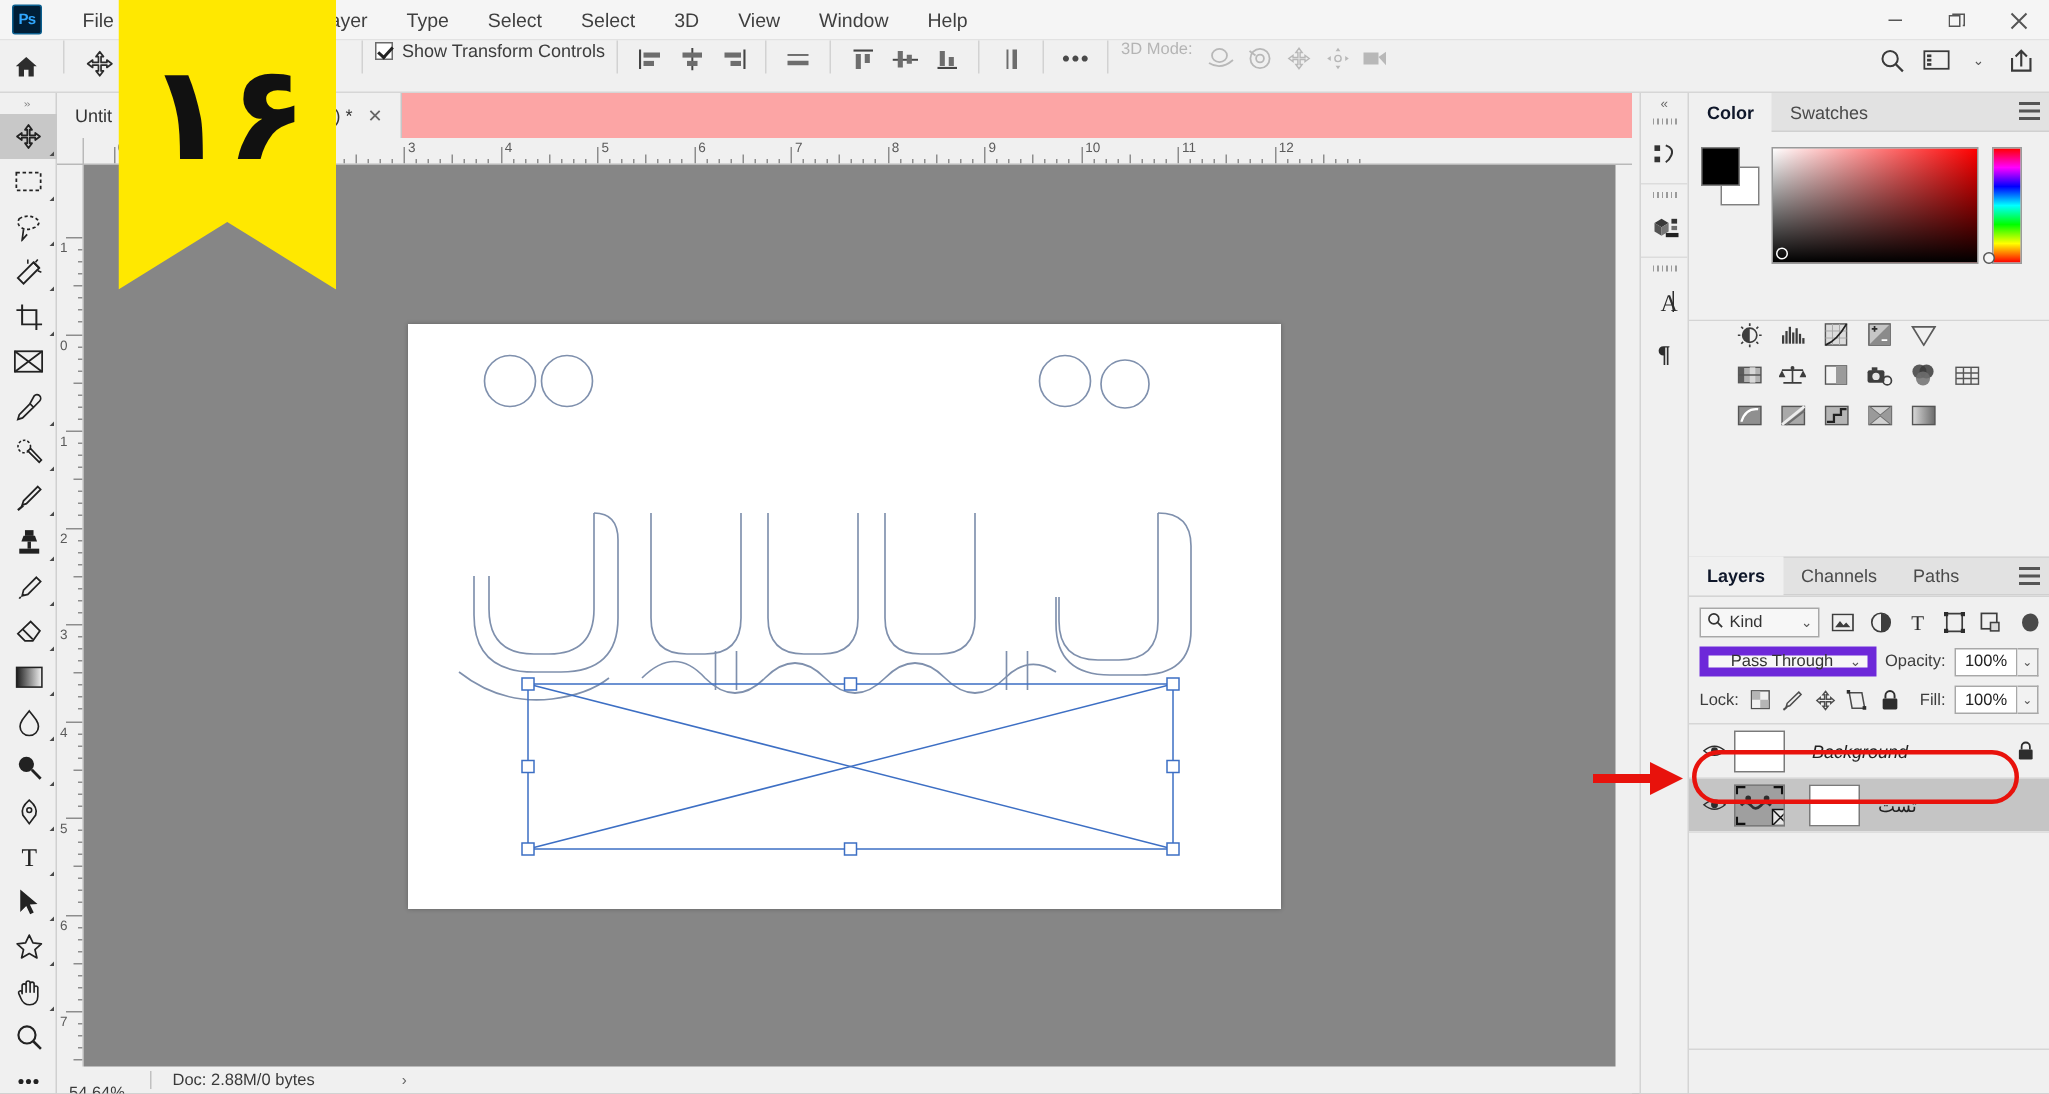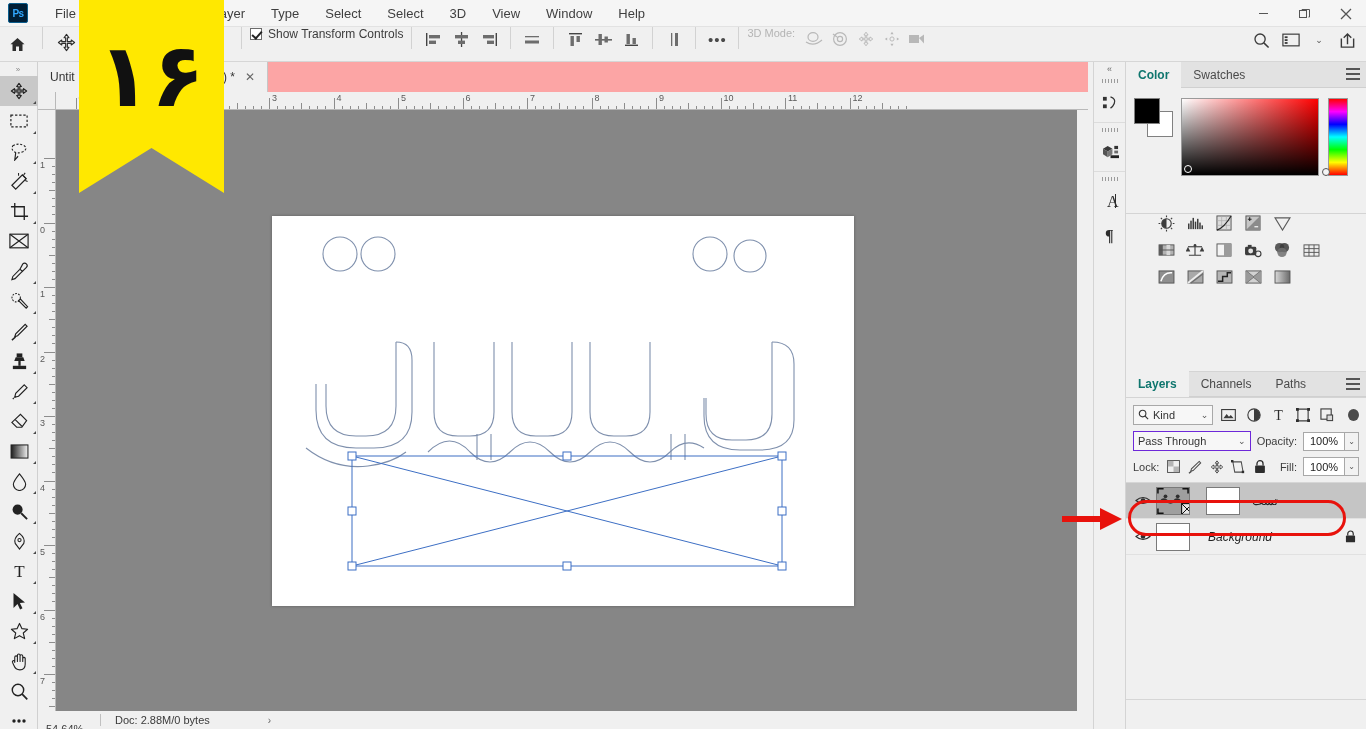--- a/index.html
+++ b/index.html
@@ -138,21 +138,21 @@
   .rightdock {
     position:absolute; top:62px; left:1126px; width:240px; height:667px; background:#f0f0f0;
   }
   .panel-tabs {
     display:flex; align-items:center; height:26px; background:#e2e2e2; position:relative;
     border-bottom:1px solid #d0d0d0;
   }
   .ptab {
     height:26px; line-height:26px; padding:0 12px; font-size:12px; color:#4a4a4a;
   }
-  .ptab.active { background:#f0f0f0; color:#0f766e; font-weight:bold; }
+  .ptab.active { background:#f0f0f0; color:#0f172a; font-weight:bold; }
   .pmenu { position:absolute; right:6px; top:6px; width:14px; height:12px;
            display:flex; flex-direction:column; justify-content:space-between; }
   .pmenu i { display:block; height:2px; background:#555; }
 
   .color-panel { height:125px; background:#f0f0f0; padding:10px 8px; display:flex; gap:9px; position:relative;}
   .cp-swatches { position:relative; width:38px; height:38px; }
   .cp-fg { position:absolute; left:0; top:0; width:26px; height:26px; background:#000; border:1px solid #808080; }
   .cp-bg { position:absolute; left:13px; top:13px; width:26px; height:26px; background:#fff; border:1px solid #808080; }
   .cp-field { width:138px; height:78px; position:relative;
     background:
@@ -175,22 +175,22 @@
   .kind-sel {
     width:86px; height:20px; background:#f7f7f7; border:1px solid #a8a8a8;
     display:flex; align-items:center; gap:4px; padding:0 4px; font-size:11px; color:#333;
   }
   .kind-sel .cv { flex:1; }
   .filt-ic { width:19px; height:19px; display:flex; align-items:center; justify-content:center; }
   .toggle-dot { width:12px; height:12px; border-radius:50%; background:#4a4a4a; margin-left:5px; }
 
   .lrow-blend { display:flex; align-items:center; gap:6px; padding:2px 7px; }
   .blend-sel {
-    width:120px; height:20px; background:#f7f7f7; border:1px solid #6d28d9;
-    display:flex; align-items:center; padding:0 4px; font-size:11px; color:#333;
+    width:120px; height:20px; background:#f7f7f7; border:6px solid #6d28d9;
+    display:flex; align-items:center; padding:0 4px; font-size:11px; color:#333;text-align:center;
   }
   .blend-sel .cv { flex:1; }
   .lbl { font-size:11px; color:#3c3c3c; }
   .num-field {
     width:42px; height:19px; background:#fff; border:1px solid #a8a8a8; font-size:11px;
     display:flex; align-items:center; justify-content:center; color:#222;
   }
   .spin { font-size:8px; color:#555; width:14px; height:19px; border:1px solid #a8a8a8; border-left:none;
           background:#f2f2f2; display:flex; align-items:center; justify-content:center; }
   .lrow-lock { display:flex; align-items:center; gap:6px; padding:4px 7px 6px 7px; }
@@ -1157,20 +1157,37 @@
         </span>
         <span style="flex:1"></span>
         <span class="lbl">Fill:</span>
         <span style="display:flex">
           <span class="num-field">100%</span>
           <span class="spin">⌄</span>
         </span>
       </div>
 
       <div class="layer-list">
+        <div class="layer-row">
+          <span class="eye">
+            <svg width="16" height="11" viewBox="0 0 17 12">
+                <path d="M0.8 6 Q8.5 -0.6 16.2 6 Q8.5 12.6 0.8 6 Z" fill="none" stroke="#2d2d2d" stroke-width="1.1"></path>
+                <circle cx="8.5" cy="6" r="2.5" fill="#2d2d2d"></circle>
+              </svg>
+          </span>
+          <span class="lthumb"></span>
+          <span class="lname italic" style="direction:ltr;margin-left:18px;">Background</span>
+          <span class="lock-mini">
+            <svg width="11" height="13" viewBox="0 0 12 14">
+                <path d="M3 6 V4 a3 3 0 0 1 6 0 V6" fill="none" stroke="#2d2d2d" stroke-width="1.3"></path>
+                <rect x="1" y="6" width="10" height="7.4" rx="1" fill="#2d2d2d"></rect>
+              </svg>
+          </span>
+        </div>
+
         <div class="layer-row selected">
           <span class="eye">
             <svg width="16" height="11" viewBox="0 0 17 12">
                 <path d="M0.8 6 Q8.5 -0.6 16.2 6 Q8.5 12.6 0.8 6 Z" fill="none" stroke="#2d2d2d" stroke-width="1.1"></path>
                 <circle cx="8.5" cy="6" r="2.5" fill="#2d2d2d"></circle>
               </svg>
           </span>
           <span class="lthumb smart">
             <svg width="34" height="28" viewBox="0 0 34 28">
               <rect x="0" y="0" width="34" height="28" fill="#9f9f9f"></rect>
@@ -1187,37 +1204,20 @@
             <span style="position:absolute;right:-4px;bottom:-4px;">
               <svg width="12" height="12" viewBox="0 0 12 12">
                   <rect x="0.6" y="0.6" width="10.8" height="10.8" fill="#e6e6e6" stroke="#111" stroke-width="1.1"></rect>
                   <path d="M1 1 L11 11 M11 1 L1 11" stroke="#111" stroke-width="1"></path>
                 </svg>
             </span>
           </span>
           <span class="mask-thumb"></span>
           <span class="lname">تست</span>
         </div>
-
-        <div class="layer-row">
-          <span class="eye">
-            <svg width="16" height="11" viewBox="0 0 17 12">
-                <path d="M0.8 6 Q8.5 -0.6 16.2 6 Q8.5 12.6 0.8 6 Z" fill="none" stroke="#2d2d2d" stroke-width="1.1"></path>
-                <circle cx="8.5" cy="6" r="2.5" fill="#2d2d2d"></circle>
-              </svg>
-          </span>
-          <span class="lthumb"></span>
-          <span class="lname italic" style="direction:ltr;margin-left:18px;">Background</span>
-          <span class="lock-mini">
-            <svg width="11" height="13" viewBox="0 0 12 14">
-                <path d="M3 6 V4 a3 3 0 0 1 6 0 V6" fill="none" stroke="#2d2d2d" stroke-width="1.3"></path>
-                <rect x="1" y="6" width="10" height="7.4" rx="1" fill="#2d2d2d"></rect>
-              </svg>
-          </span>
-        </div>
       </div>
 
       <div class="layer-bottom">
         
         
         
         
         
         
         

